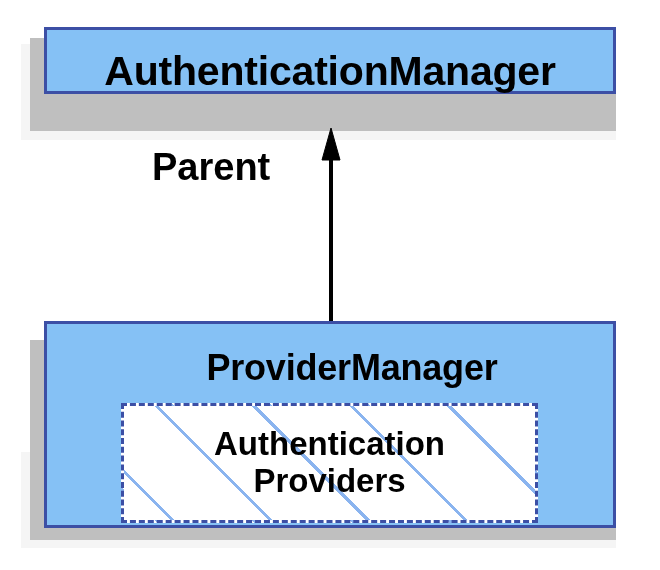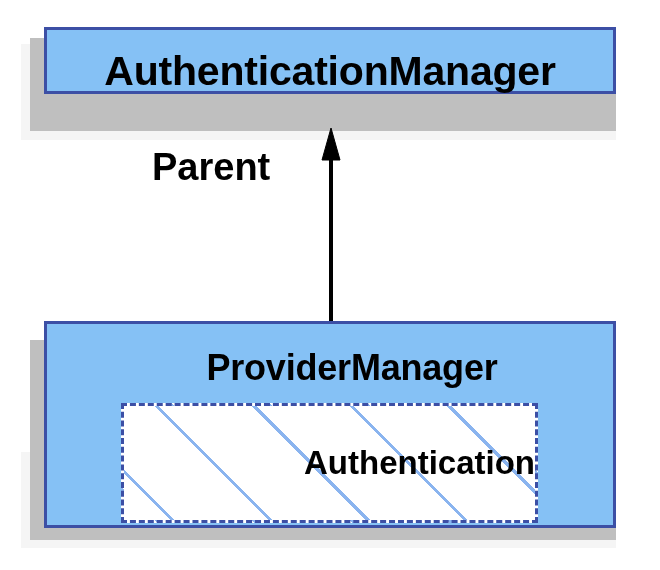--- a/index.html
+++ b/index.html
@@ -73,21 +73,21 @@
         rgba(255,255,255,0) 33px,
         #8ab4ef 33px,
         #8ab4ef 36px,
         rgba(255,255,255,0) 36px,
         rgba(255,255,255,0) 69px
     );
     border: 3px dashed #3c4fa5;
     z-index: 4;
     display: flex;
     flex-direction: column;
-    align-items: flex-end;
+    align-items: center;
     justify-content: center;
   }
   #node-providers .sub-line {
     color: #000000;
     font-weight: bold;
     font-size: 33px;
     line-height: 1.12;
     white-space: nowrap;
     text-align: center;
   }
@@ -136,15 +136,16 @@
 
   <div class="shadow-outer" style="left:21px; top:452px; width:595px; height:96px;"></div>
   <div class="shadow-inner" style="left:30px; top:340px; width:586px; height:200px;"></div>
 
   <div class="node-box" id="node-provider-manager" style="left:44px; top:321px; width:572px; height:207px;">
     <div class="node-title">ProviderManager</div>
   </div>
 
   <div id="node-providers">
     <div class="sub-line">Authentication</div>
+    <div class="sub-line">Providers</div>
   </div>
 
 </div>
 
 </body></html>

